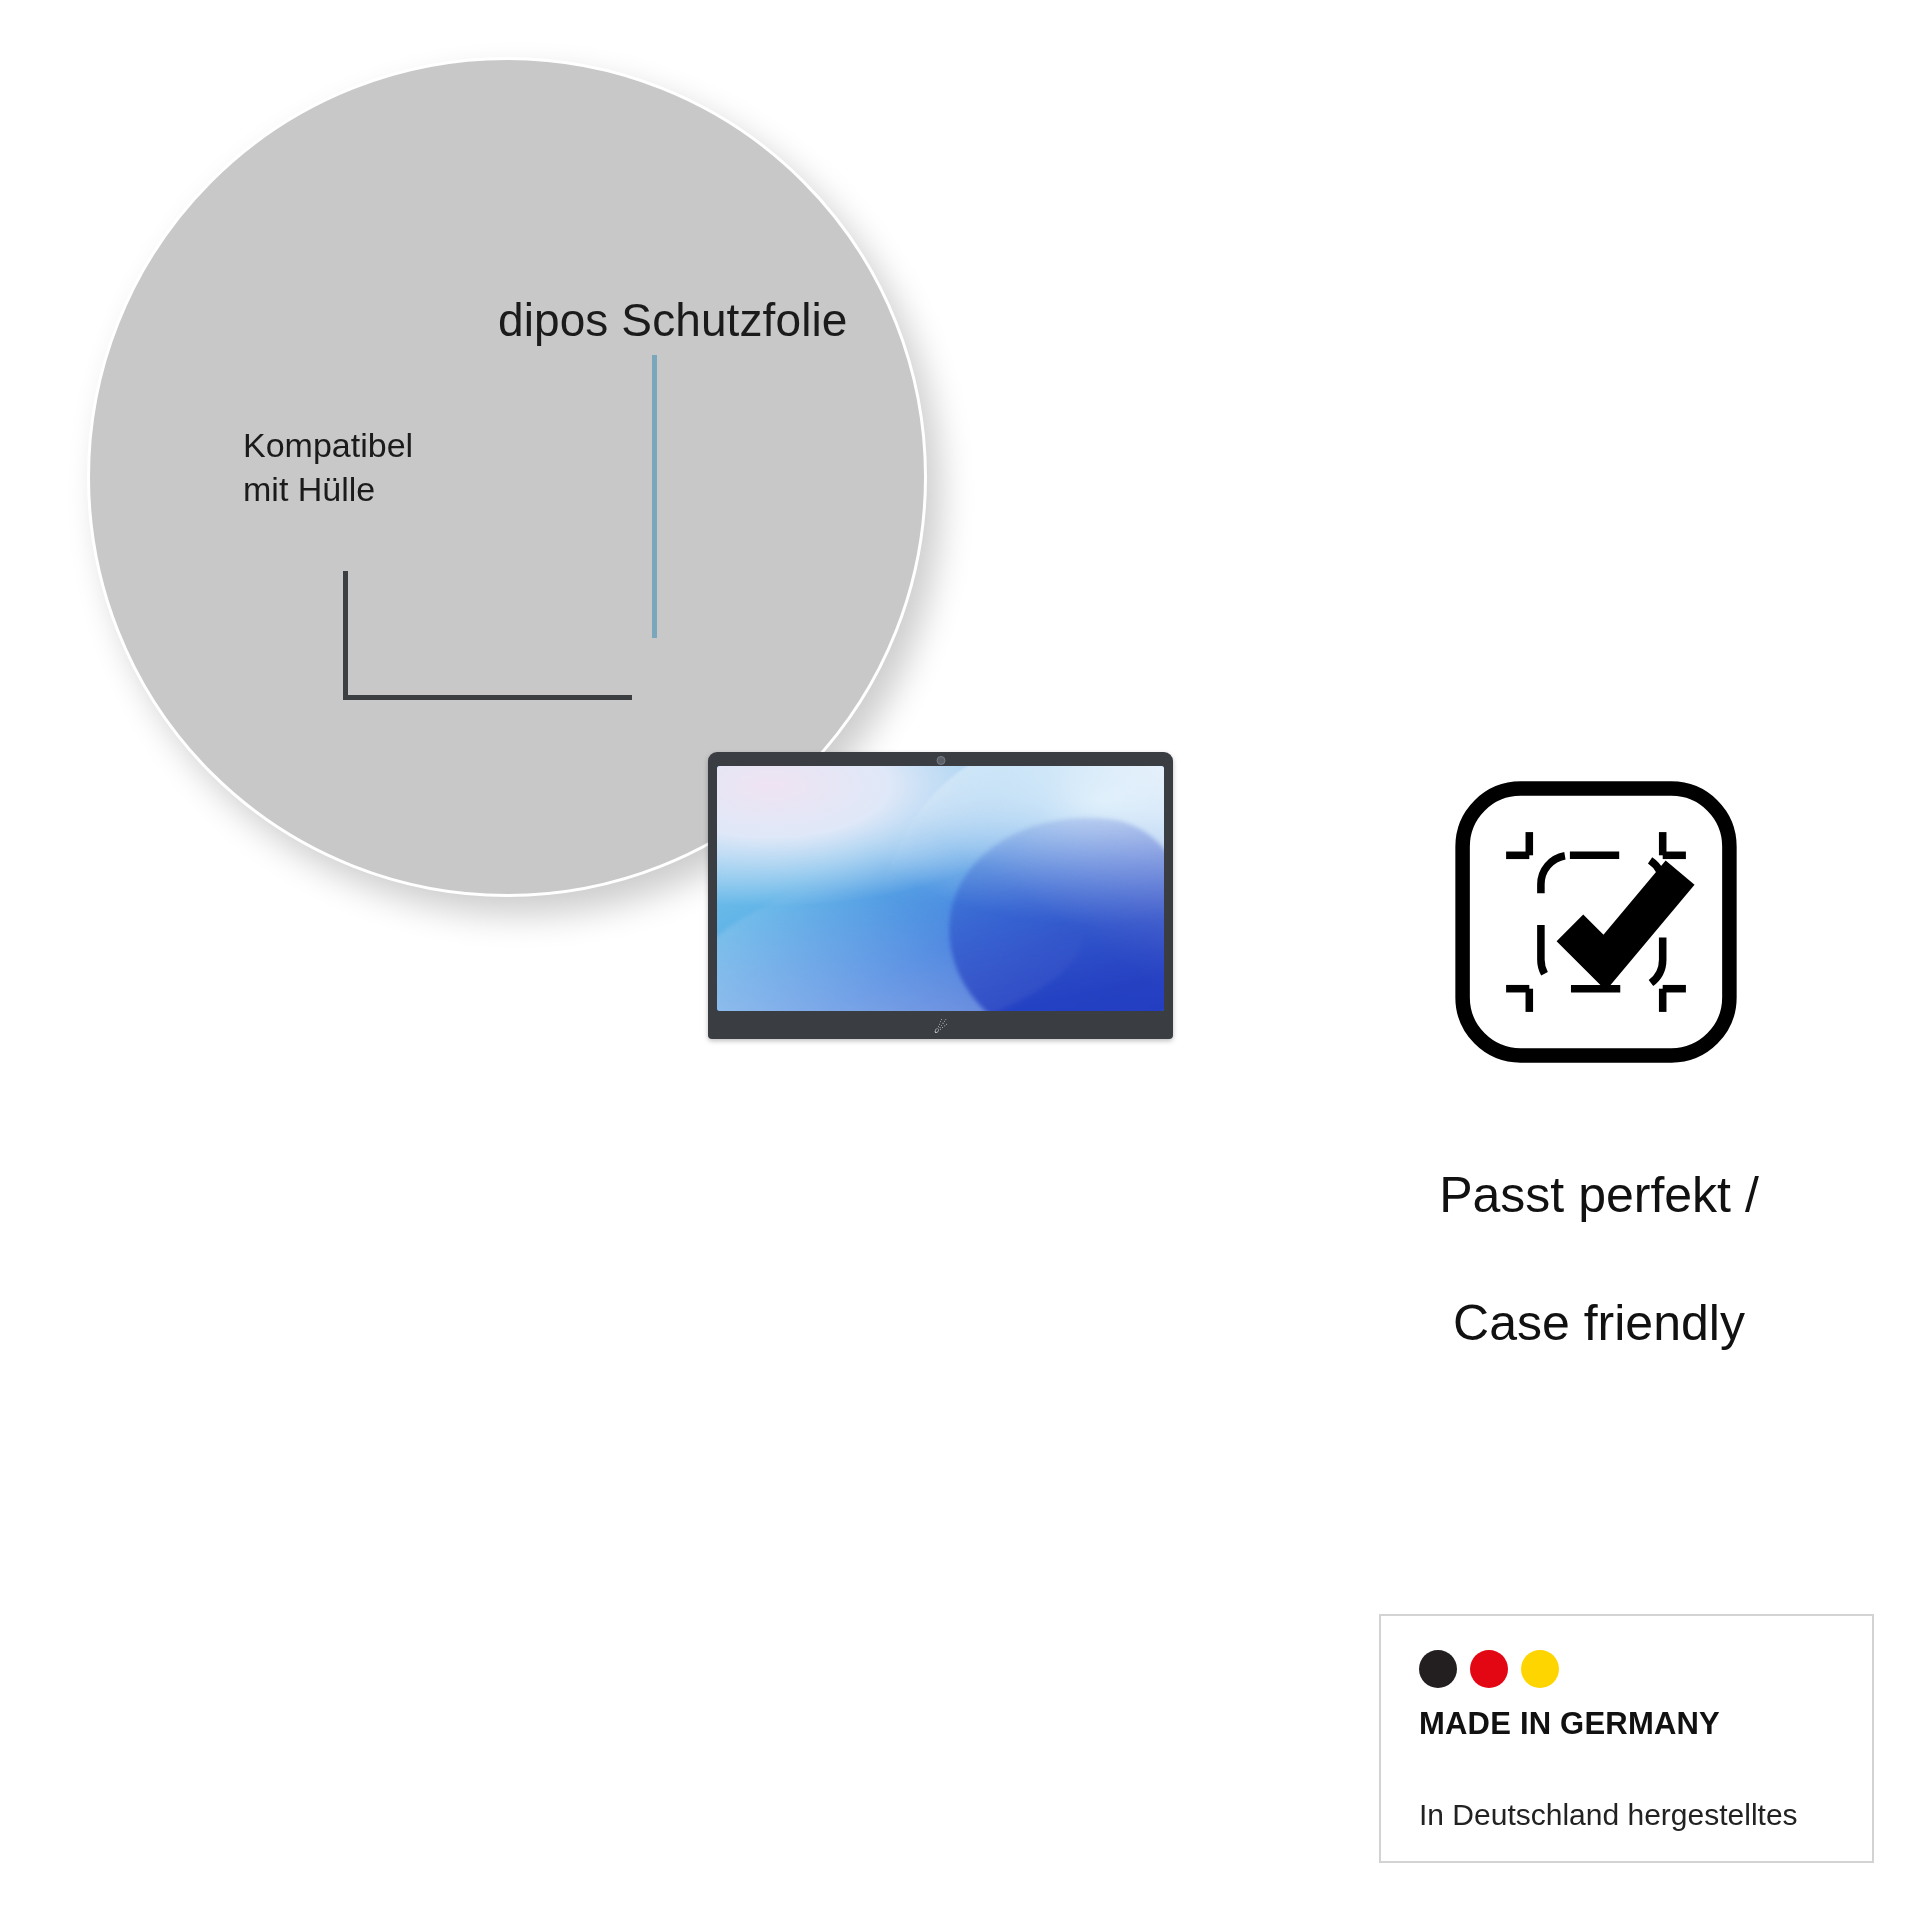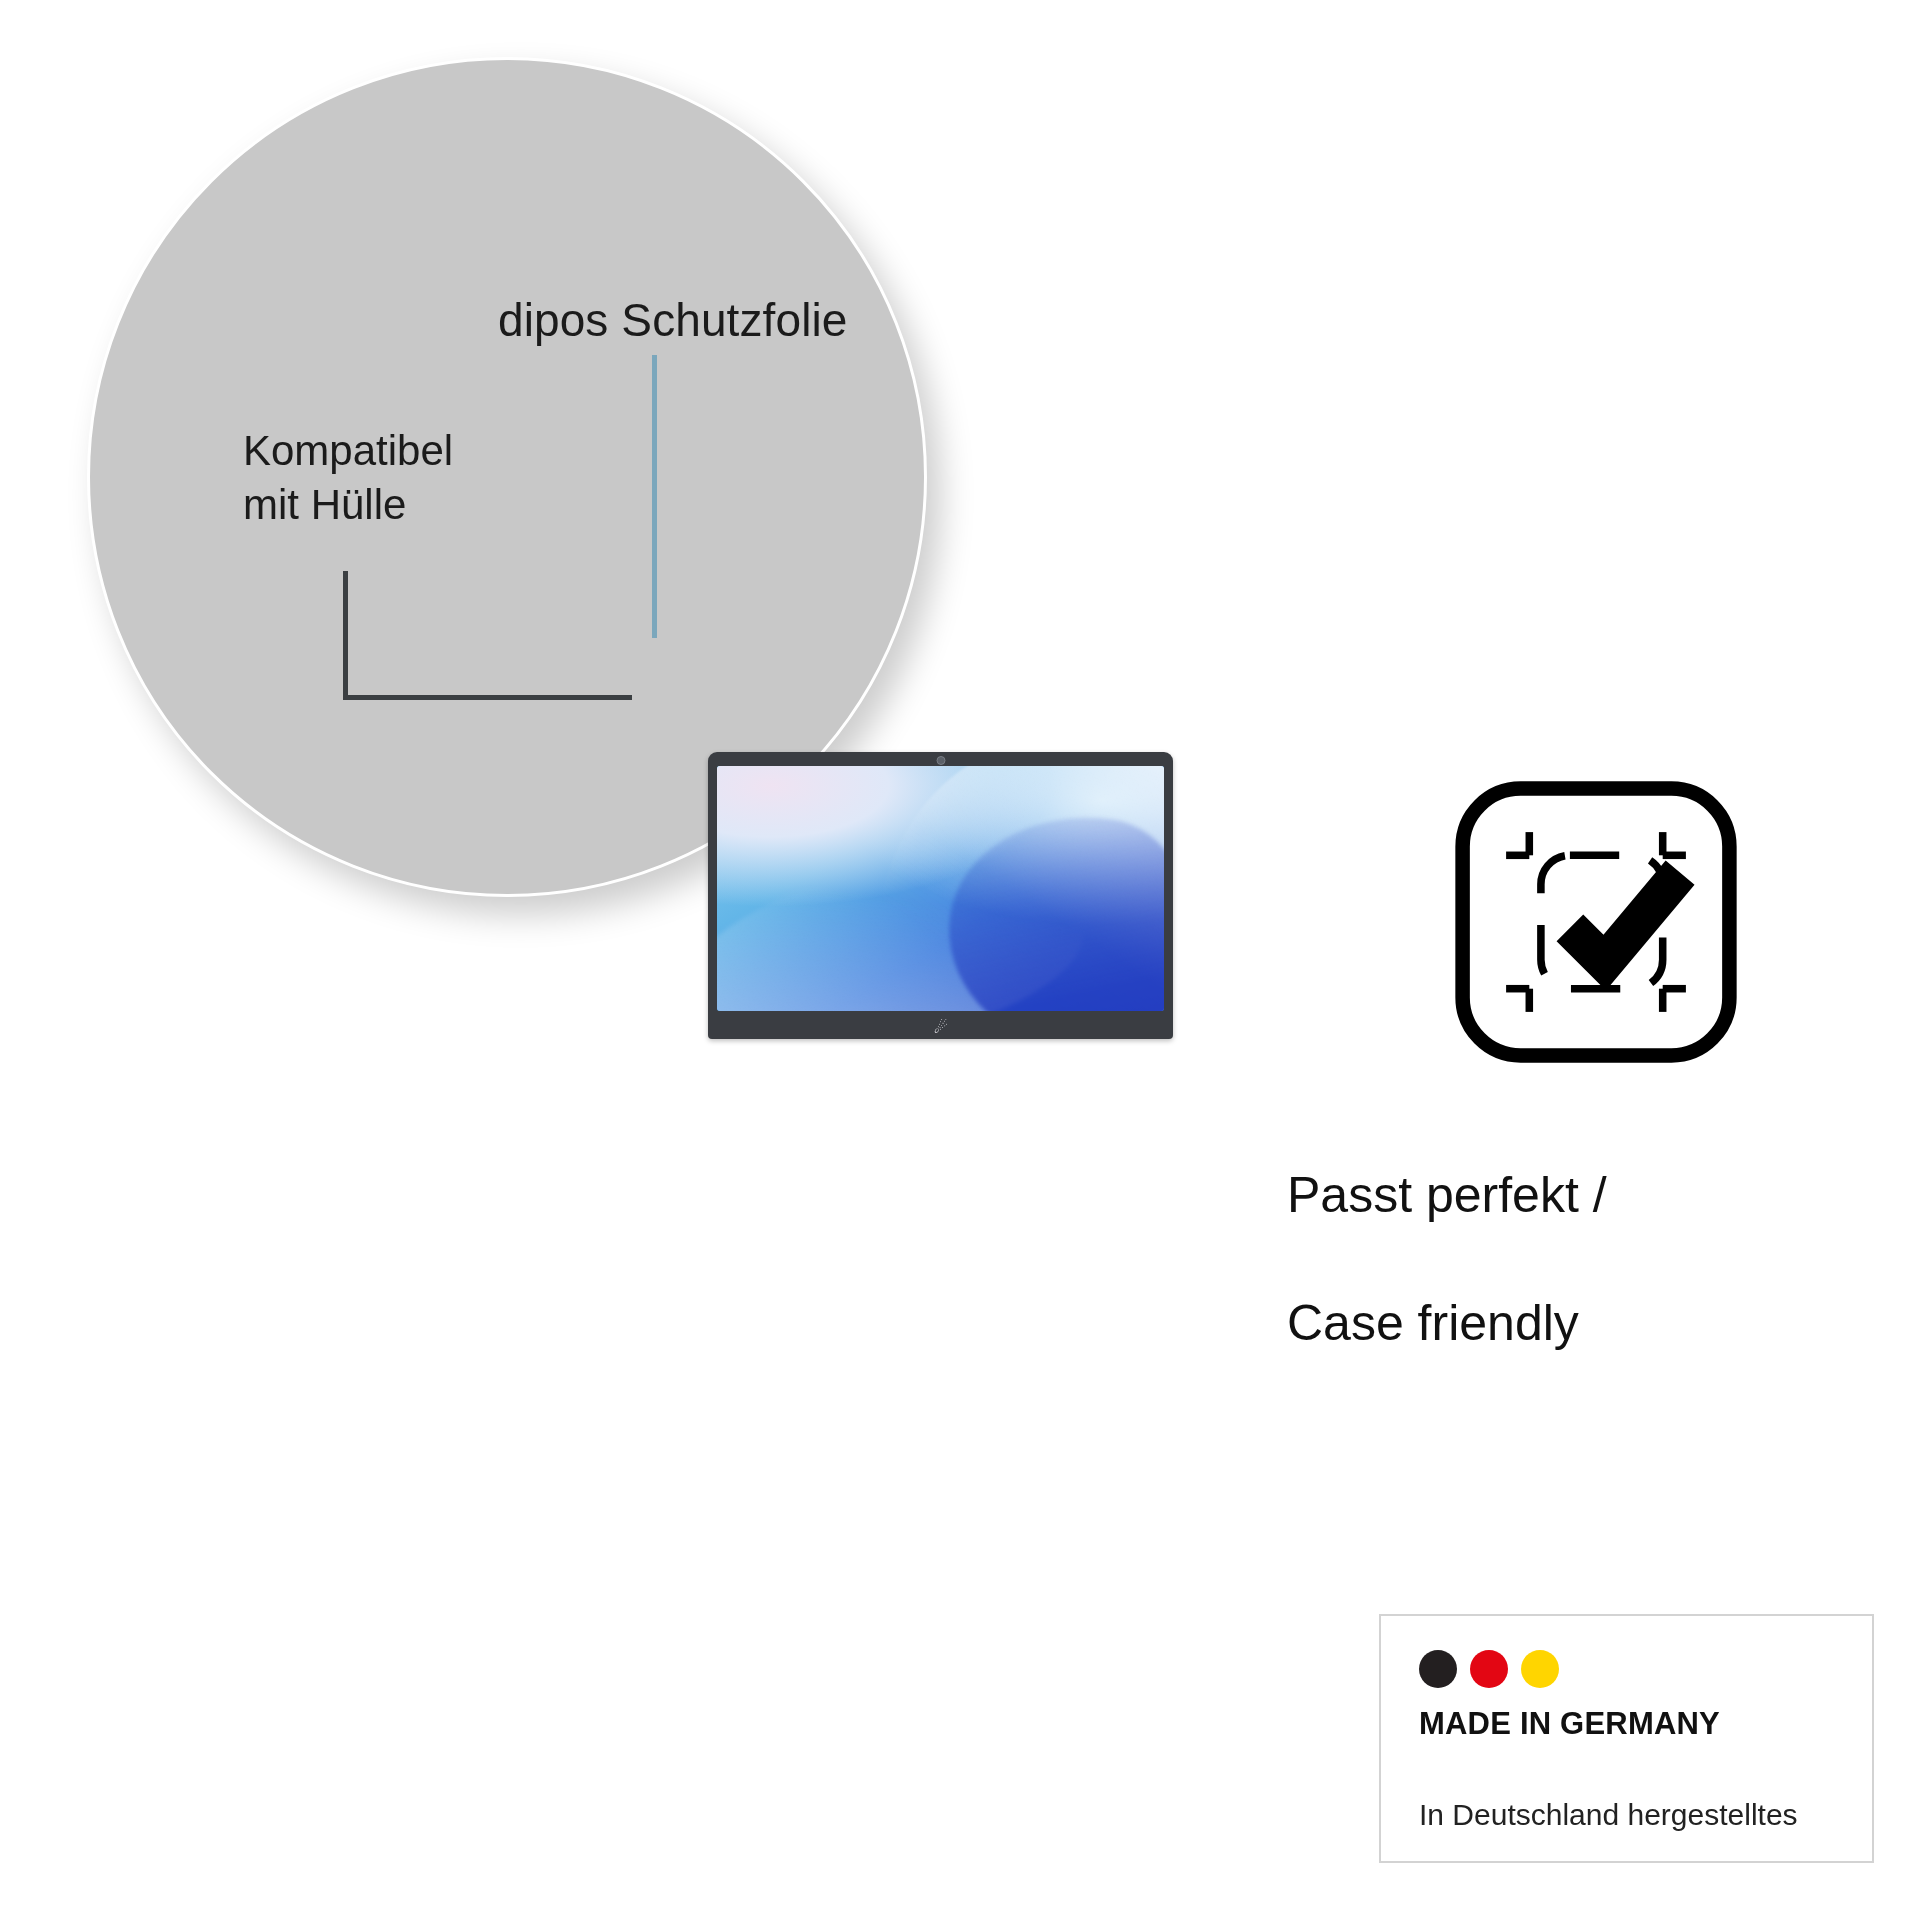--- a/index.html
+++ b/index.html
@@ -27,21 +27,21 @@
     position:absolute;
     left:408px; top:233px;
     font-size:46px;
     color:#1b1b1b;
     white-space:nowrap;
     letter-spacing:0.1px;
   }
   .mag-sub{
     position:absolute;
     left:153px; top:364px;
-    font-size:42px;
+    font-size:34px;
     color:#1b1b1b;
     line-height:1.28;
     white-space:nowrap;
   }
   
   .leader-blue{
     position:absolute;
     left:562px; top:295px;
     width:5px; height:283px;
     background:#7ba7bc;
@@ -184,21 +184,21 @@
   
   .badge-icon{
     position:absolute;
     left:1451px; top:777px;
     width:290px; height:290px;
   }
   .badge-caption{
     position:absolute;
     left:1287px; top:1099px;
     width:624px;
-    text-align:left;
+    text-align:center;
     font-size:50px;
     line-height:1.28;
     color:#111111;
     white-space:pre-line;
   }
 
   
   .mig{
     position:absolute;
     left:1379px; top:1614px;

